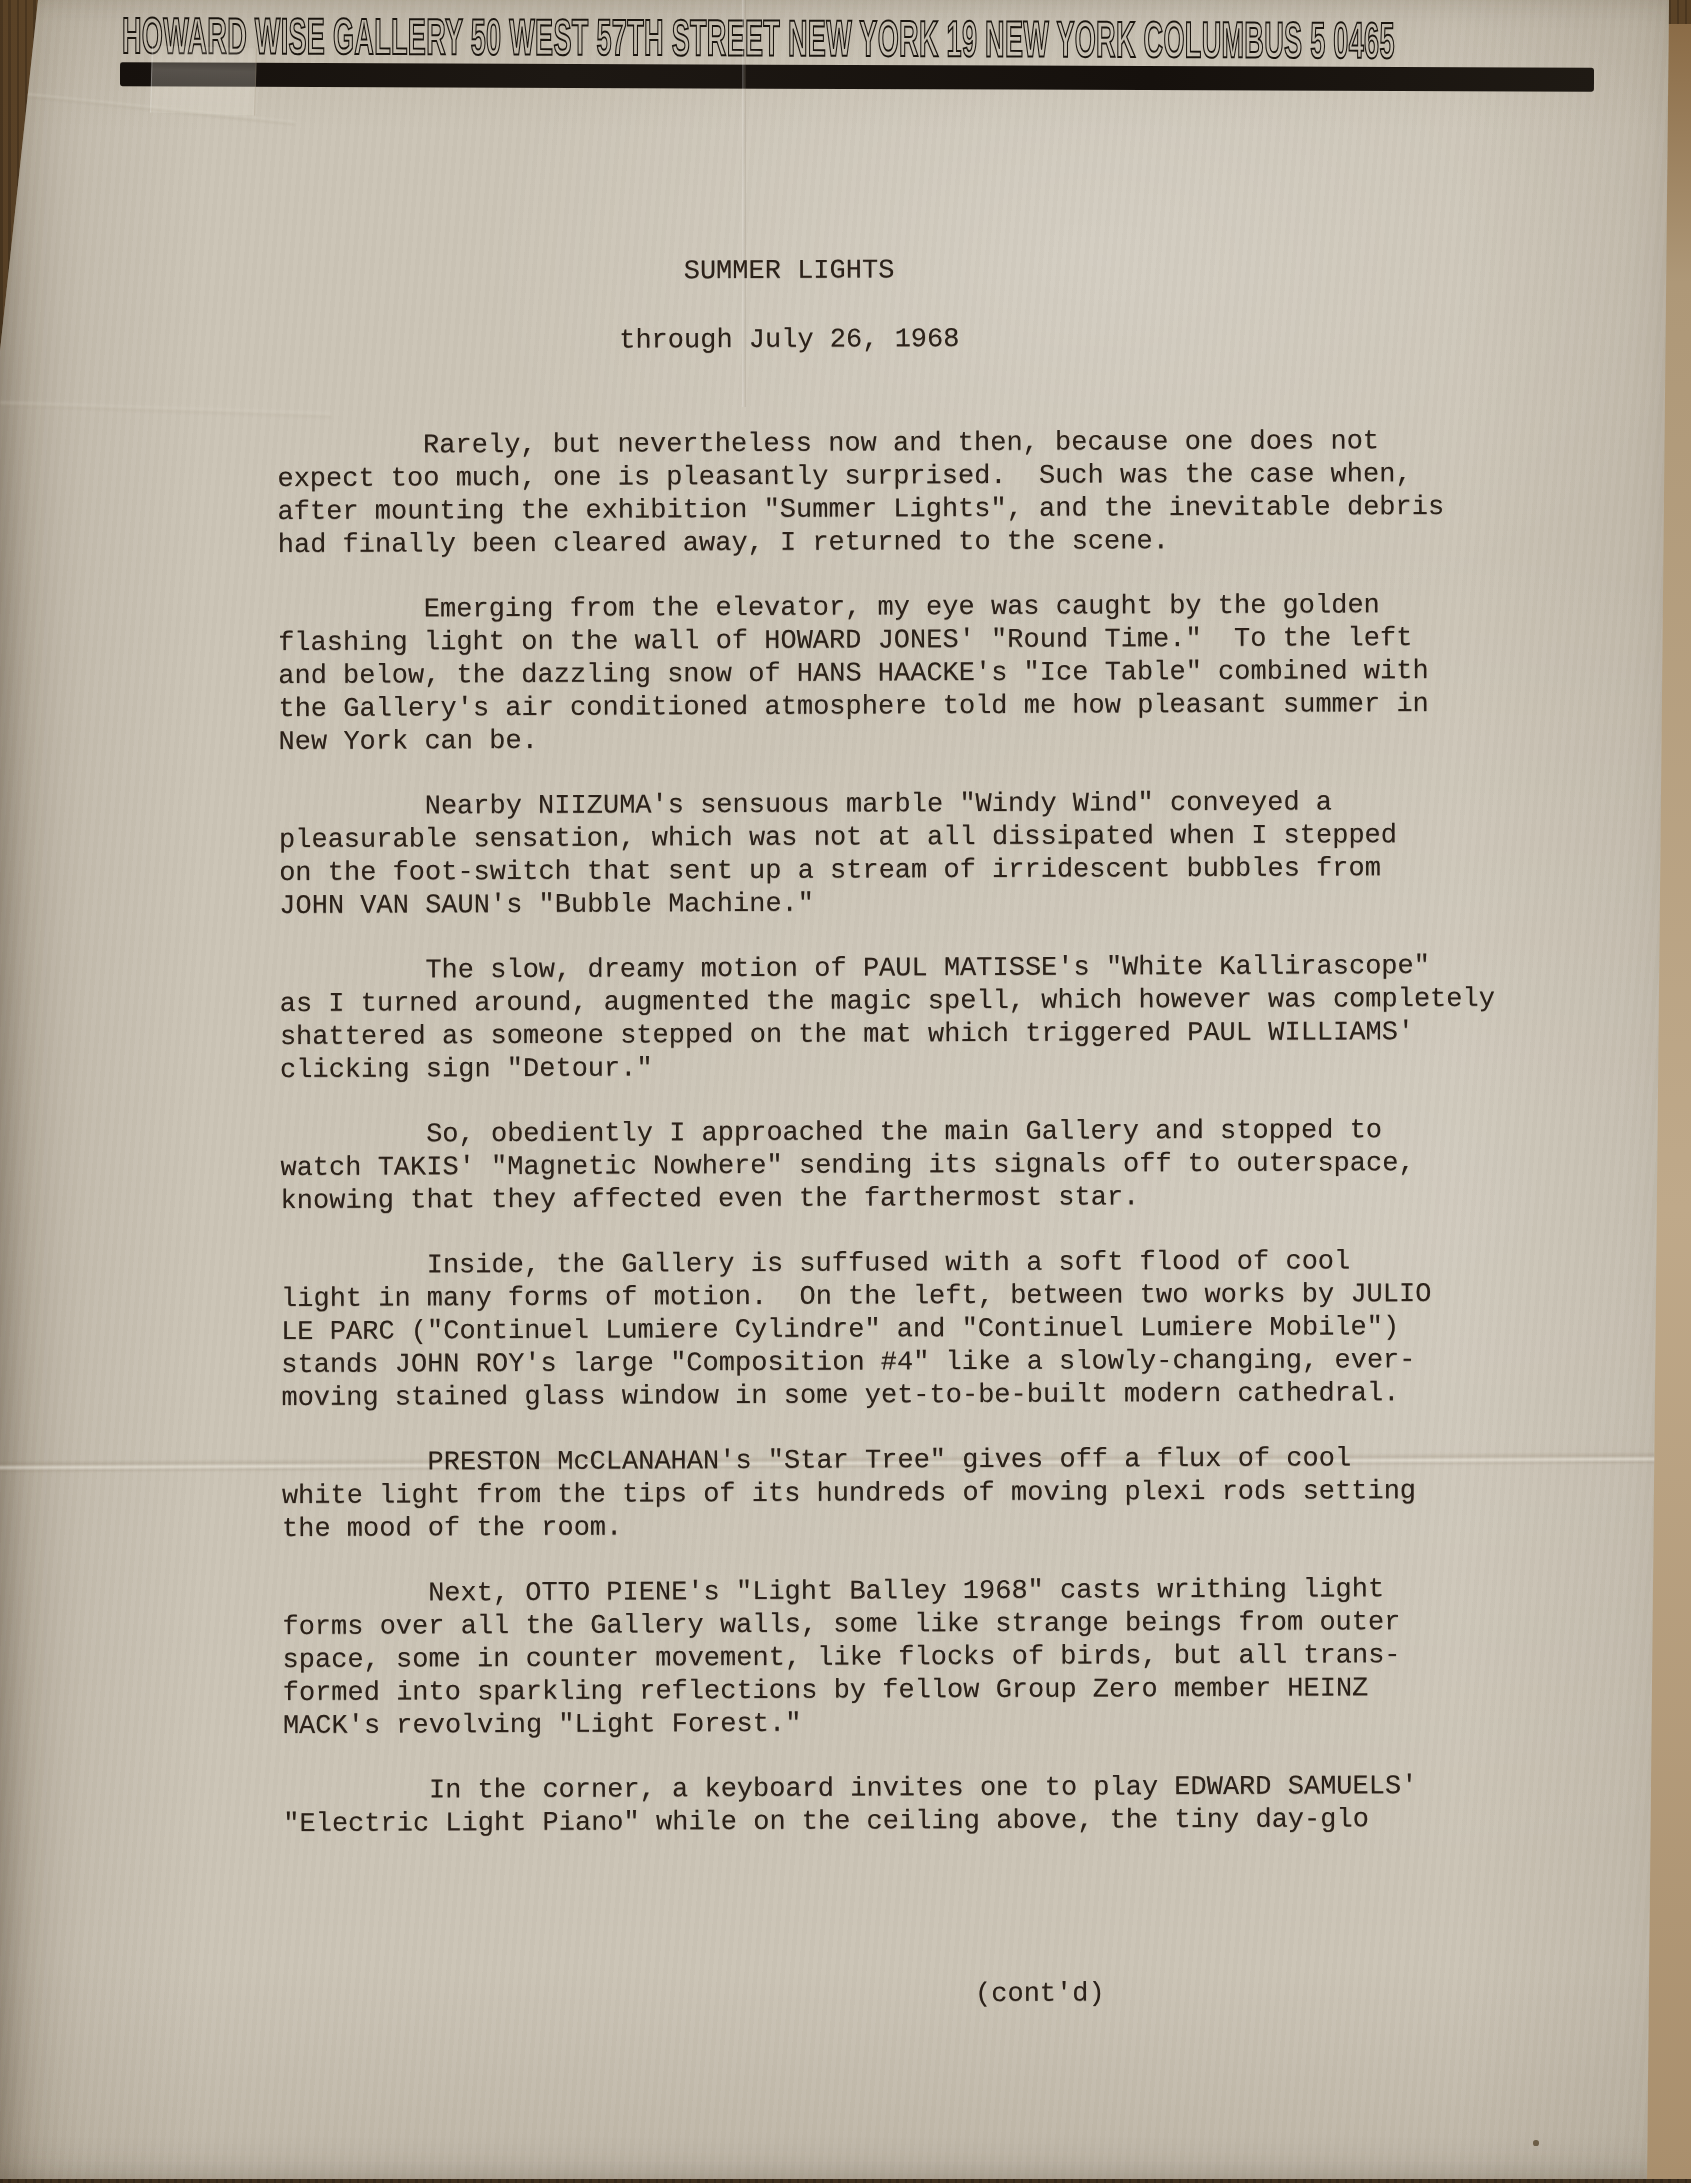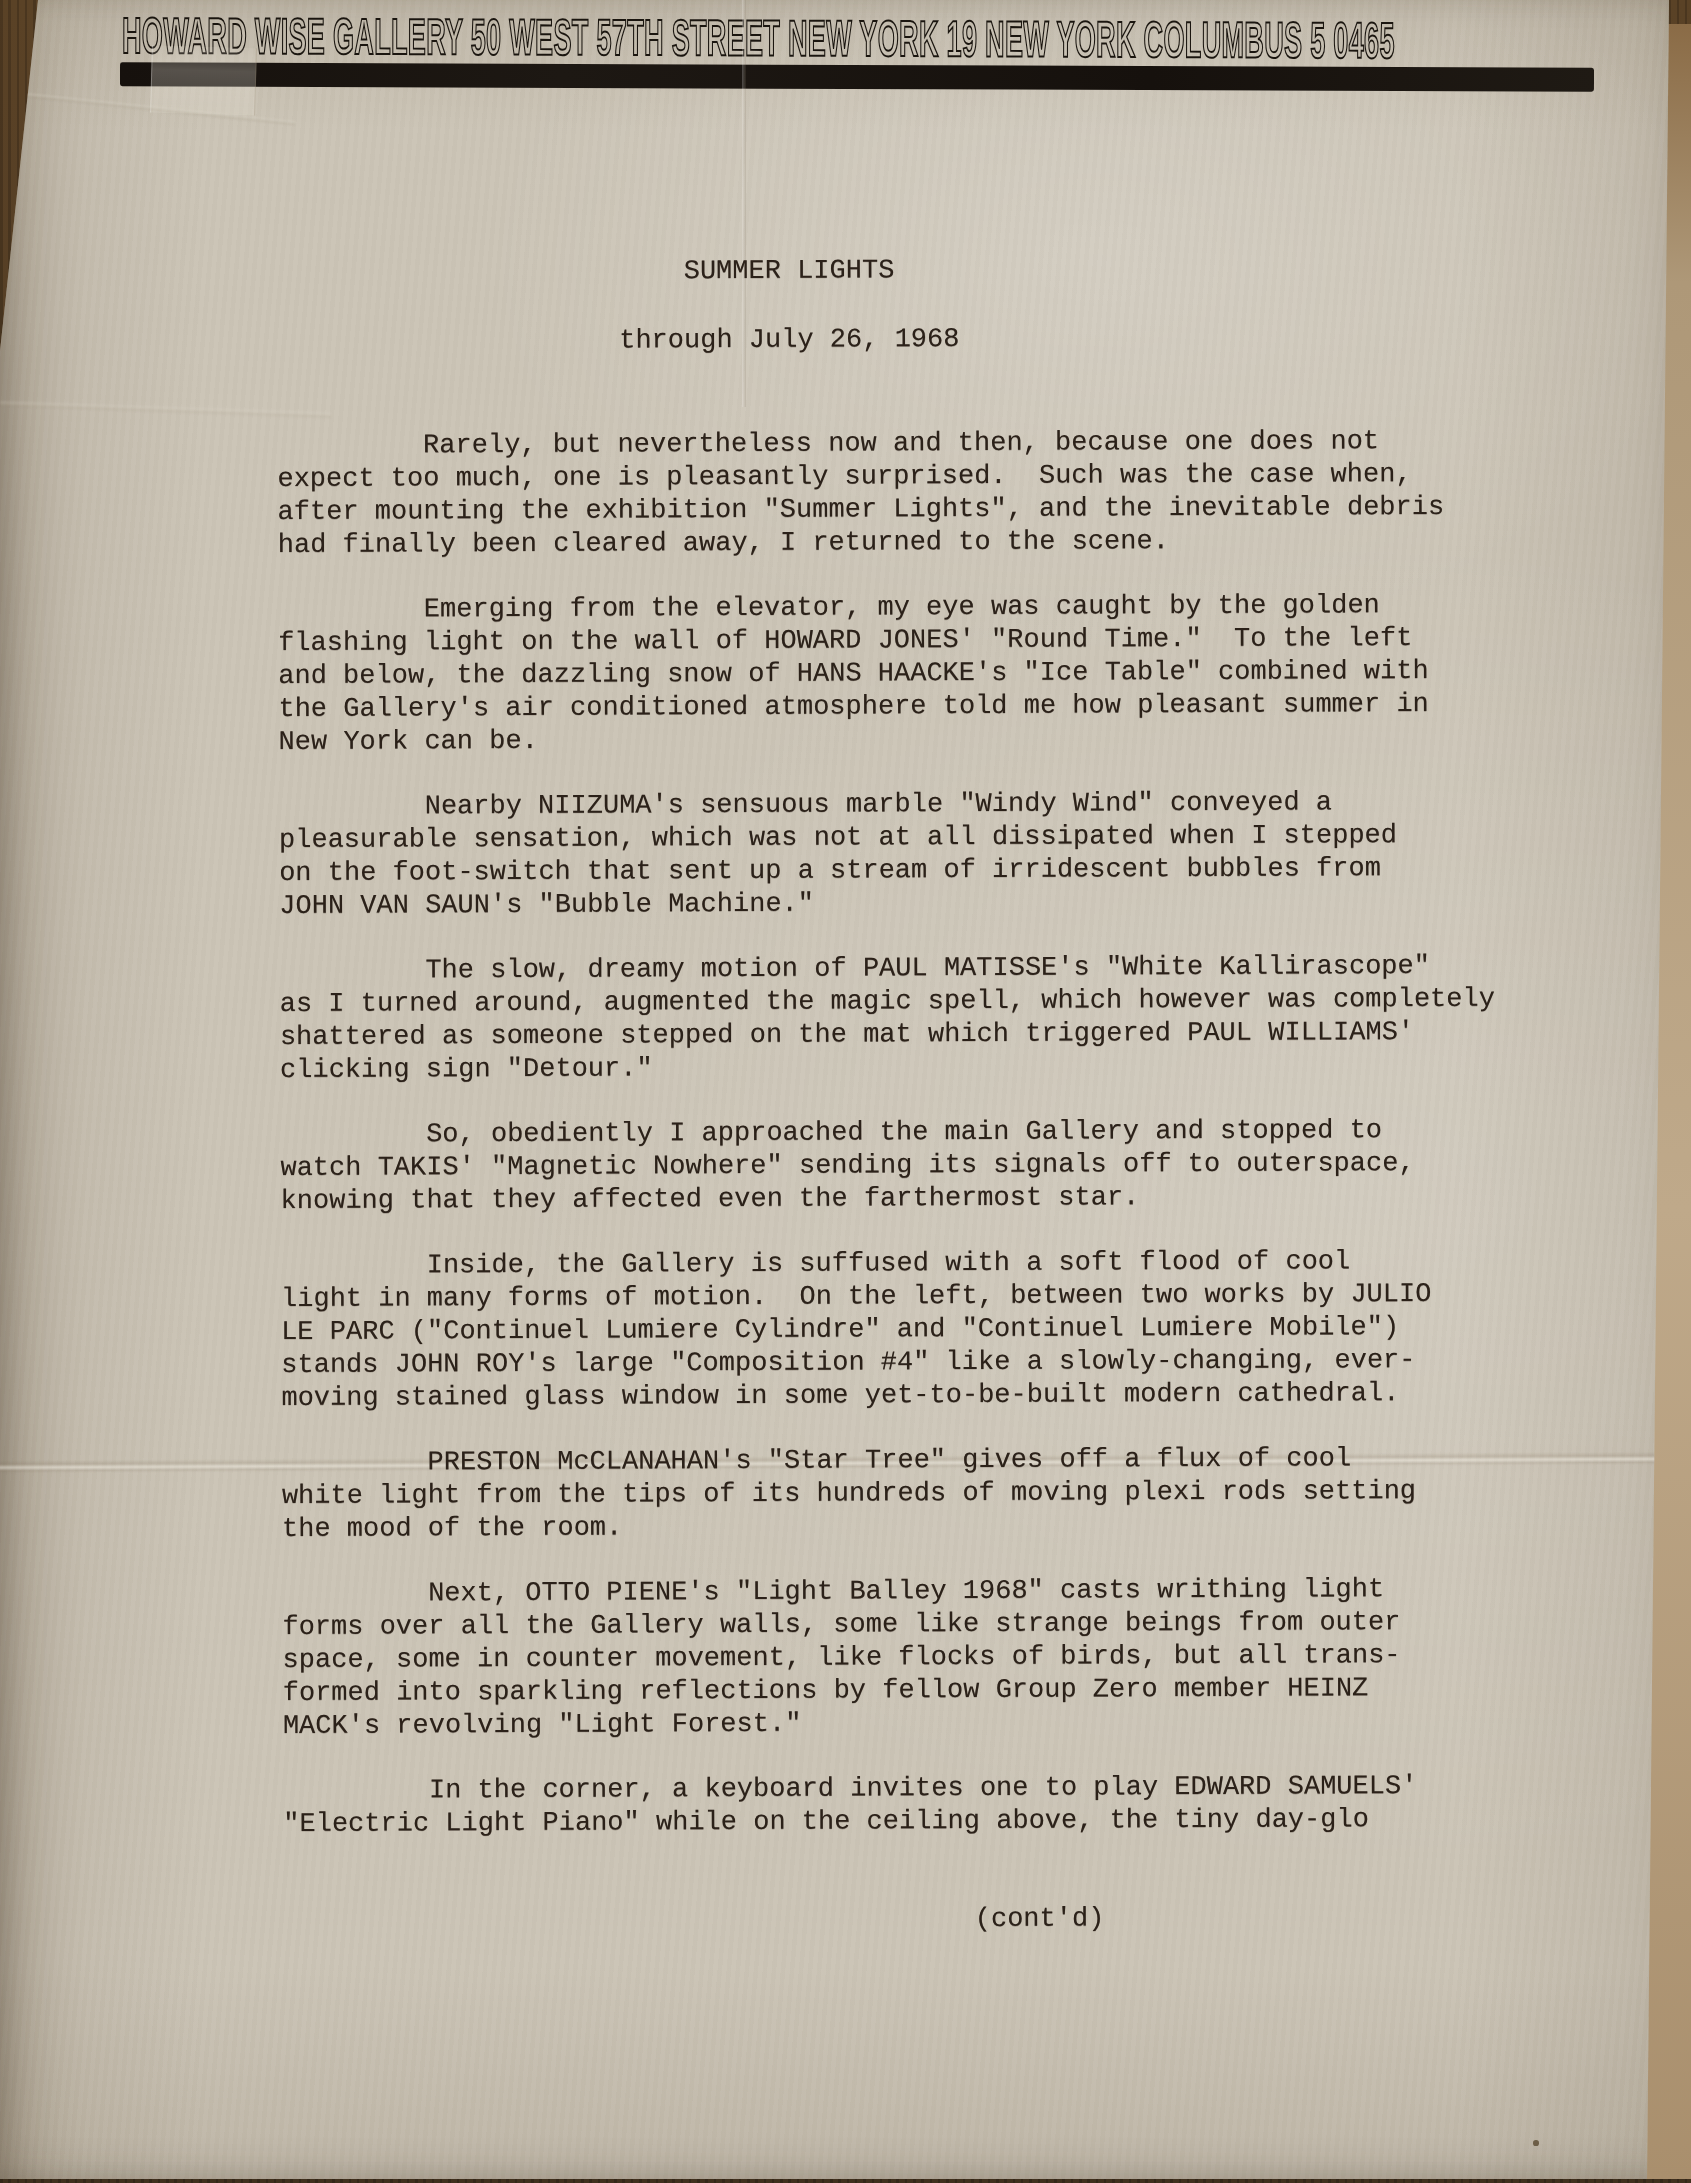--- a/index.html
+++ b/index.html
@@ -96,21 +96,21 @@
     color:#2b2119;
     font-size:27px; line-height:33px;
     text-shadow: 0 0.6px 0.6px rgba(43,33,25,0.28), 0.3px 0 0.3px rgba(43,33,25,0.18);
   }
   .doc-title { width:1025px; text-align:center; white-space:pre; }
   .date-line { width:1025px; text-align:center; white-space:pre; margin-top:36px; }
   .doc-body  { margin-top:71px; }
   .para { margin-bottom:32px; }
   .tline { white-space:pre; }
   .contd {
-    position:absolute; left:691px; top:1649px; white-space:pre;
+    position:absolute; left:691px; top:1724px; white-space:pre;
   }
 </style>
 </head>
 <body>
 
 <div class="underlay"></div>
 
 <div class="paper">
 
   <div class="banner">HOWARD WISE GALLERY  50 WEST 57TH STREET  NEW YORK 19 NEW YORK  COLUMBUS 5 0465</div>

